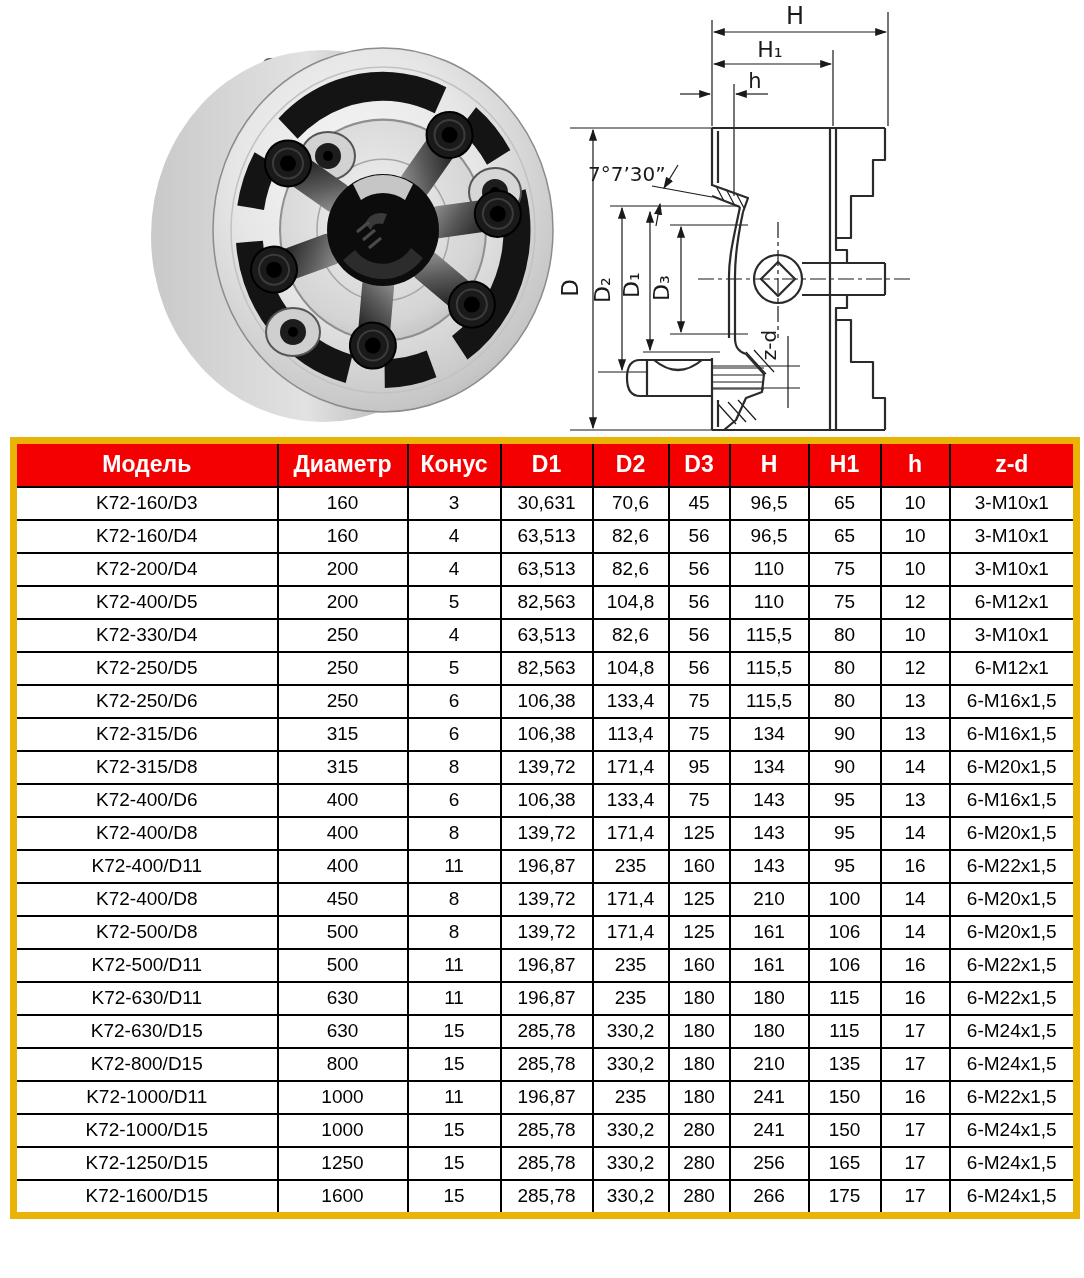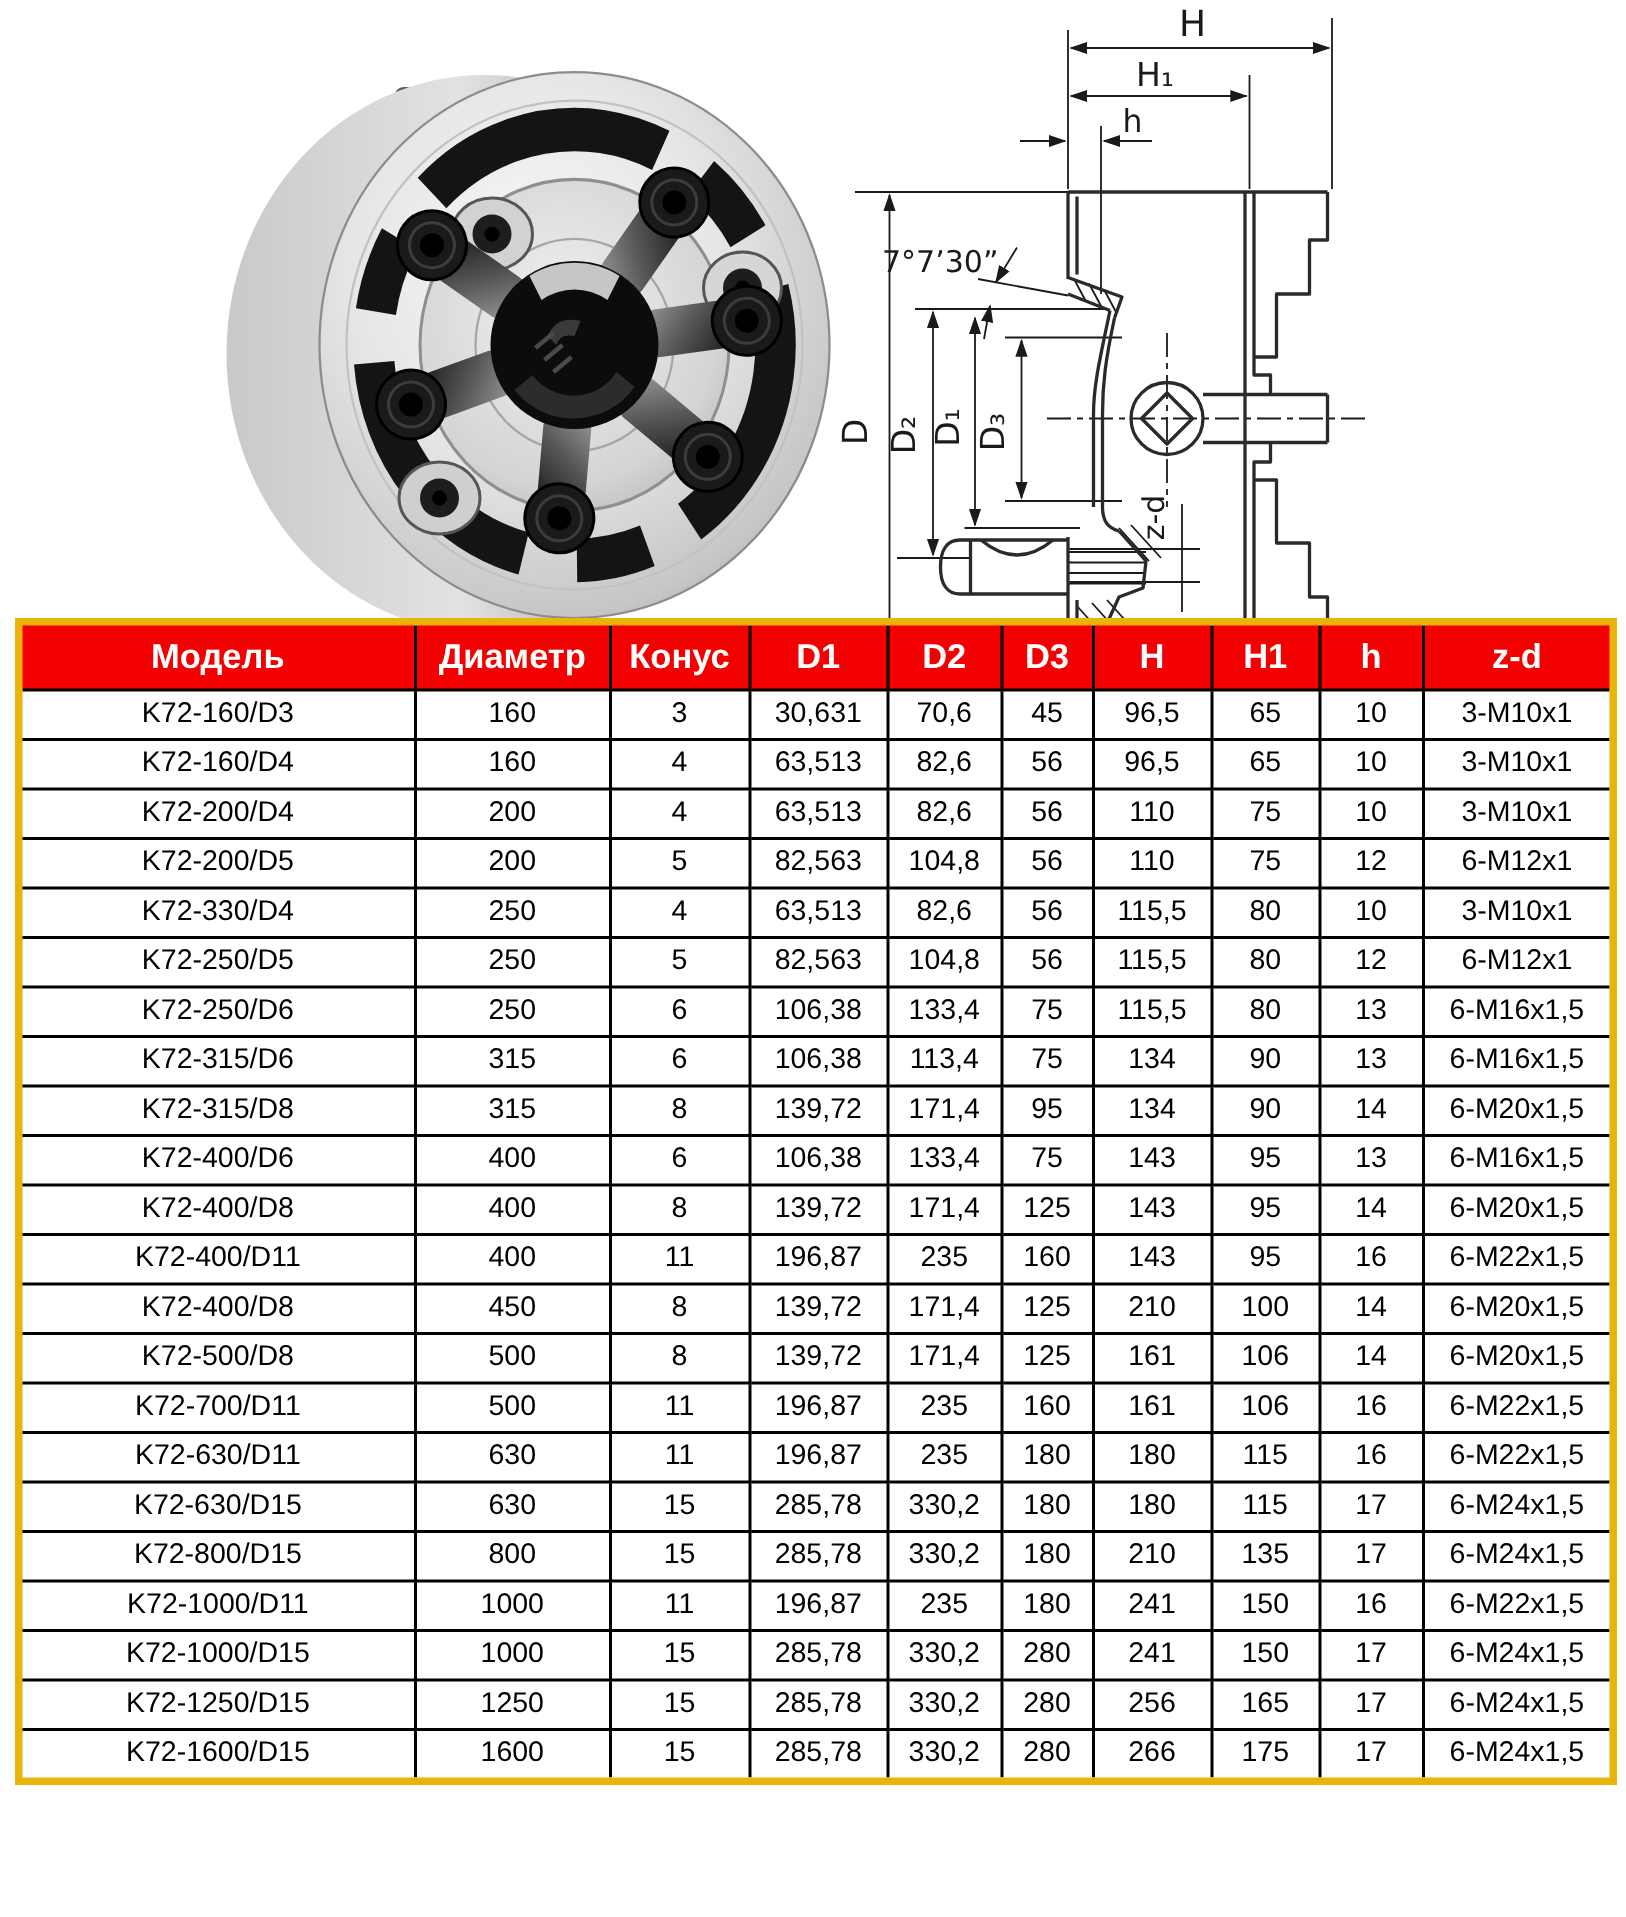--- a/index.html
+++ b/index.html
@@ -4,22 +4,22 @@
 <style>
   html,body{margin:0;padding:0;background:#ffffff;}
   body{width:1084px;height:1278px;font-family:"Liberation Sans","DejaVu Sans",sans-serif;}
   .page{position:relative;width:1084px;height:1278px;background:#fff;overflow:hidden;}
   .top-section{position:absolute;left:0;top:0;width:1084px;height:437px;background:#fff;}
   .photo-wrap{position:absolute;left:145px;top:12px;width:424px;height:424px;}
   .drawing-wrap{position:absolute;left:548px;top:0;width:536px;height:437px;}
   svg{display:block;}
   svg text{font-family:"DejaVu Sans","Liberation Sans",sans-serif;fill:#1a1a1a;}
 
-  table.spec{position:absolute;left:10px;top:412px;width:1063px;border-collapse:collapse;
-    table-layout:fixed;border:5px solid #eab308;}
+  table.spec{position:absolute;left:10px;top:437px;width:1063px;border-collapse:collapse;
+    table-layout:fixed;border:7px solid #eab308;}
   table.spec th{background:var(--hdr-bg,#f40000);color:var(--hdr-fg,#ffffff);
     font-weight:bold;font-size:23px;height:42px;border:2px solid #000;
     text-align:center;vertical-align:middle;padding:0;line-height:1.1;}
   table.spec td{font-size:19px;color:#000;height:31px;border:2px solid #000;
     text-align:center;vertical-align:middle;padding:0;line-height:1.1;background:#fff;}
 </style>
 </head>
 <body>
 
 <div class="page">
@@ -321,21 +321,21 @@
           <td>4</td>
           <td>63,513</td>
           <td>82,6</td>
           <td>56</td>
           <td>110</td>
           <td>75</td>
           <td>10</td>
           <td>3-M10x1</td>
         </tr>
         <tr>
-          <td>K72-200/D5</td>
+          <td>K72-400/D5</td>
           <td>200</td>
           <td>5</td>
           <td>82,563</td>
           <td>104,8</td>
           <td>56</td>
           <td>110</td>
           <td>75</td>
           <td>12</td>
           <td>6-M12x1</td>
         </tr>
@@ -453,21 +453,21 @@
           <td>8</td>
           <td>139,72</td>
           <td>171,4</td>
           <td>125</td>
           <td>161</td>
           <td>106</td>
           <td>14</td>
           <td>6-M20x1,5</td>
         </tr>
         <tr>
-          <td>K72-700/D11</td>
+          <td>K72-500/D11</td>
           <td>500</td>
           <td>11</td>
           <td>196,87</td>
           <td>235</td>
           <td>160</td>
           <td>161</td>
           <td>106</td>
           <td>16</td>
           <td>6-M22x1,5</td>
         </tr>

